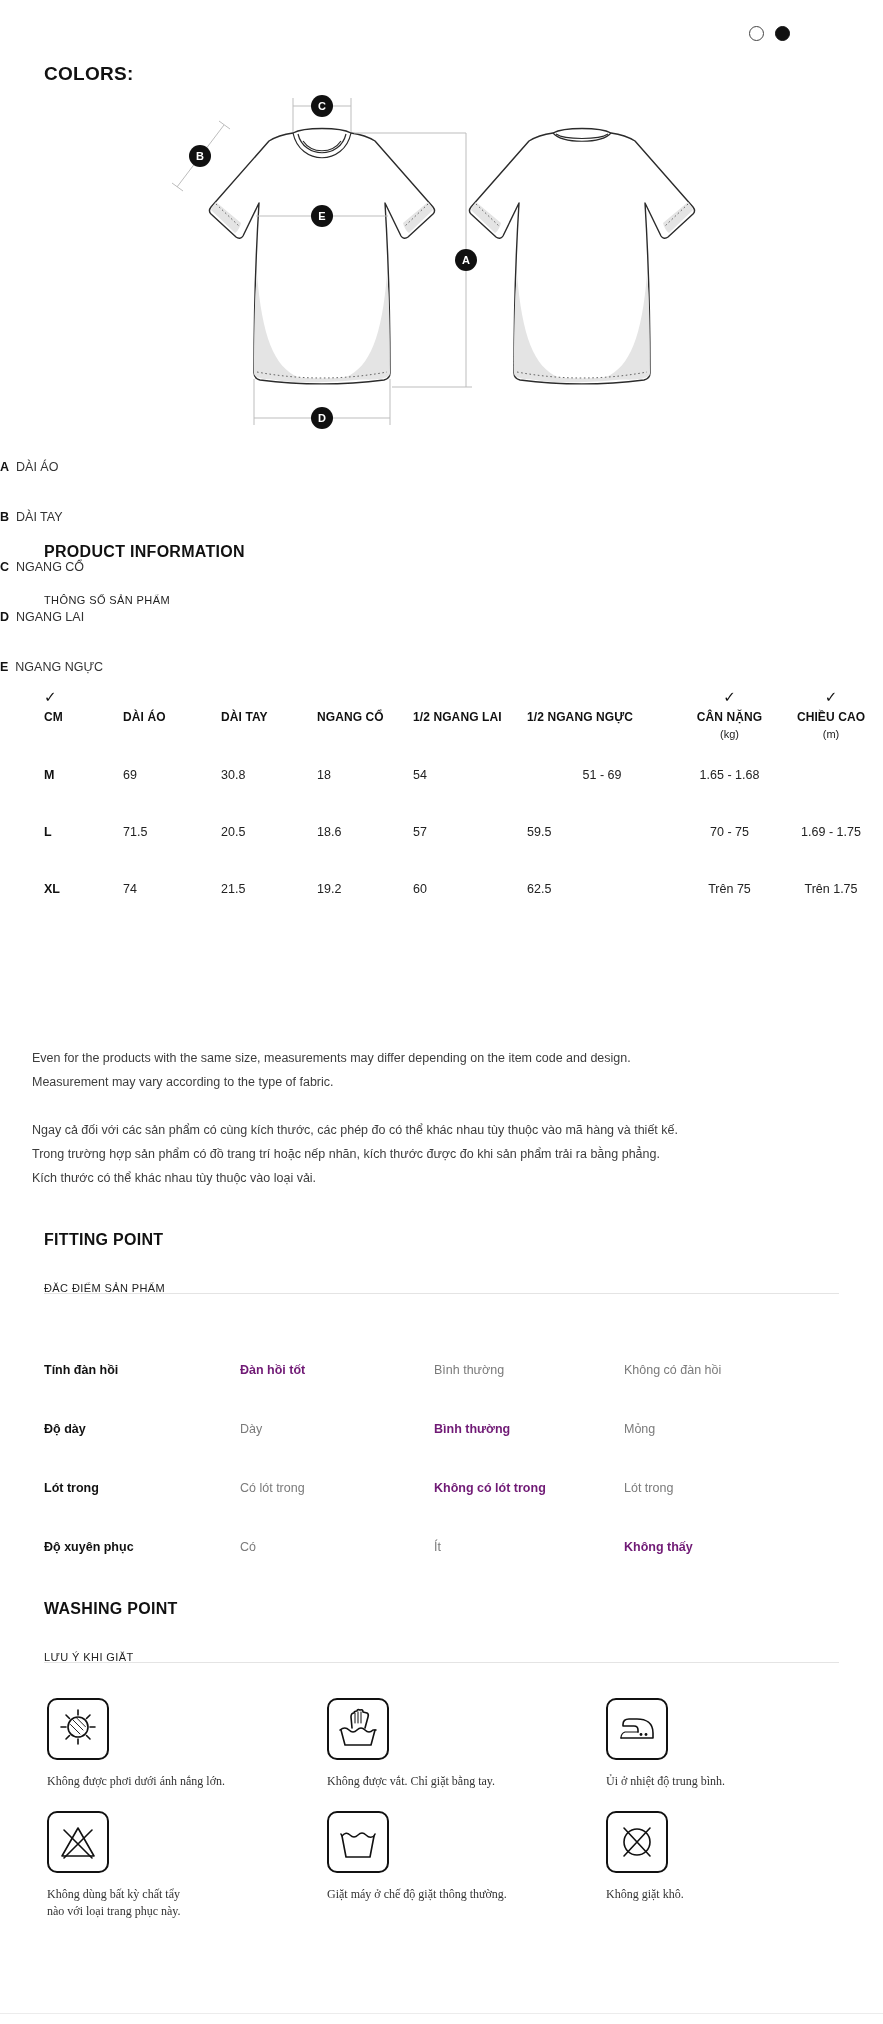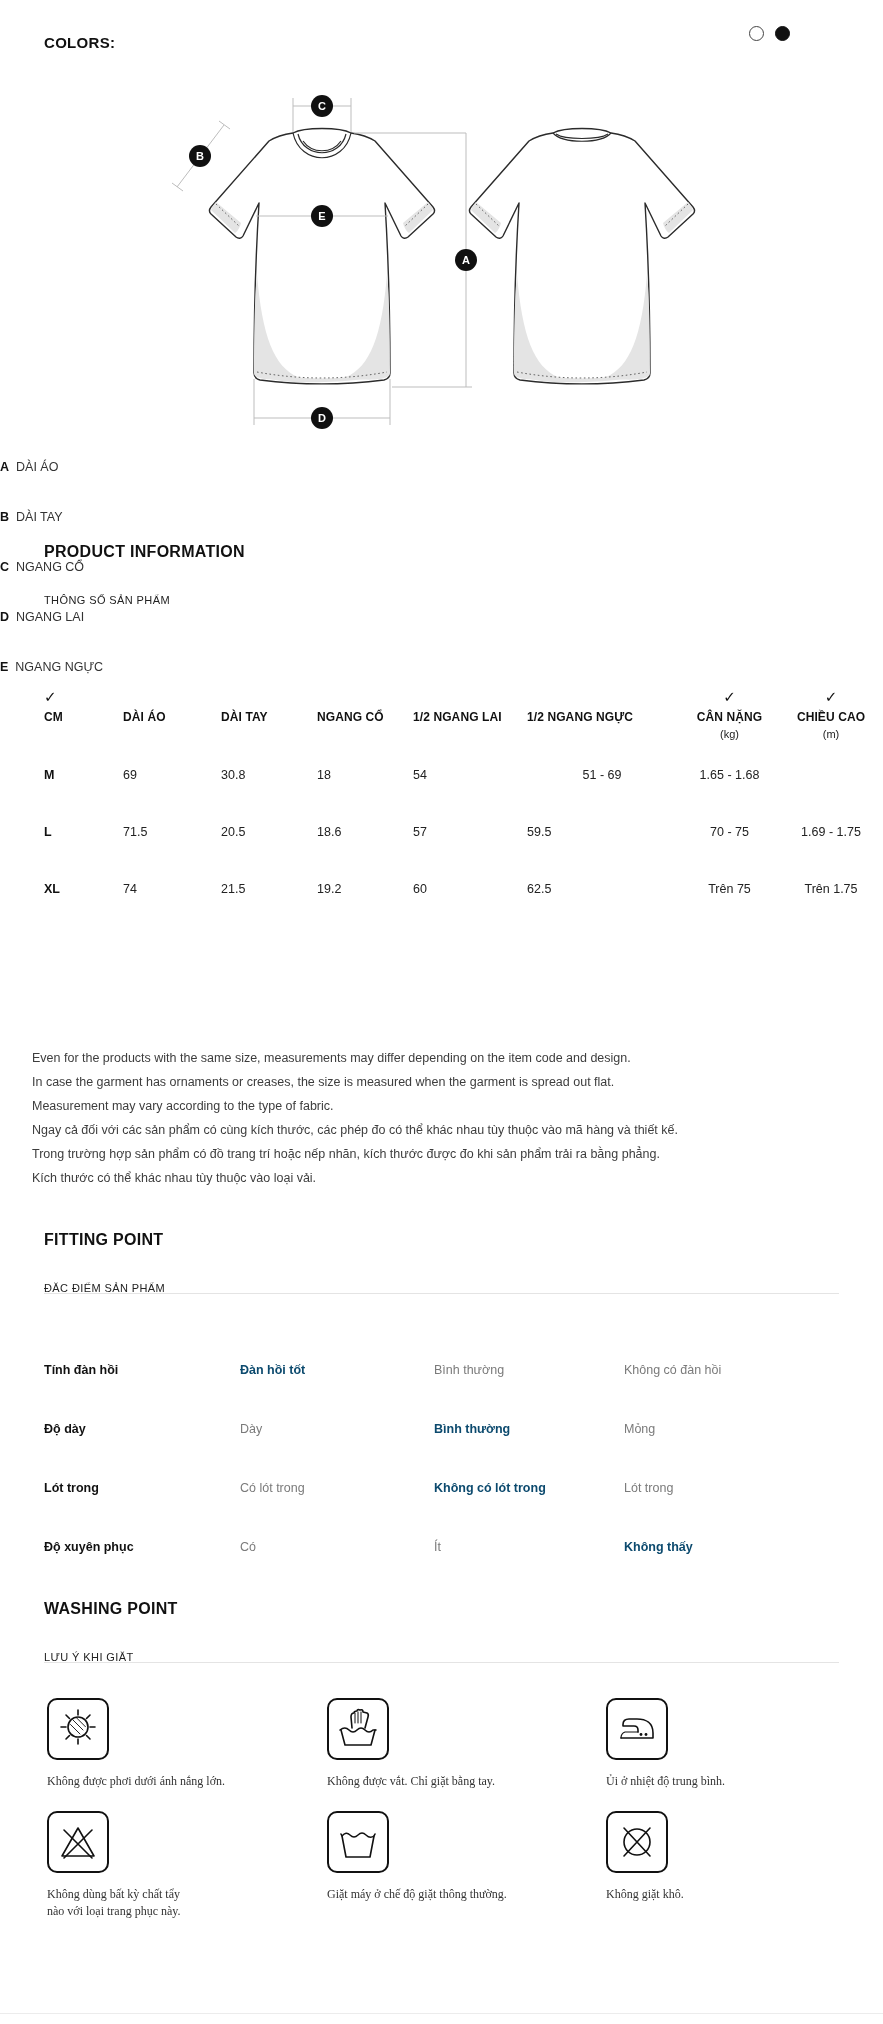--- a/index.html
+++ b/index.html
@@ -27,21 +27,21 @@
   .scell{height:57px;display:flex;align-items:center;font-size:12.5px;color:#222;}
   .scell.size{font-weight:bold;color:#111;}
   .scell.cen{justify-content:center;}
   .srow-wrap{display:grid;grid-template-columns:79px 98px 96px 96px 114px 150px 105px 98px;}
   
   .notes{left:32px;width:795px;font-size:12.5px;line-height:24px;color:#3d3d3d;}
   
   .ftable{top:1340px;left:44px;width:795px;display:grid;grid-template-columns:196px 194px 190px auto;grid-auto-rows:59px;align-items:center;font-size:12.5px;}
   .flabel{font-weight:bold;color:#111;}
   .opt{color:#7a7a7a;}
-  .opt.sel{color:#0c4a6e;font-weight:bold;}
+  .opt.sel{color:#701a75;font-weight:bold;}
   
   .wgrid{top:1698px;left:47px;width:800px;display:grid;grid-template-columns:280px 279px auto;grid-auto-rows:113px;}
   .witem{display:flex;flex-direction:column;align-items:flex-start;font-family:Liberation Serif, serif;}
   .wbox{width:62px;height:62px;border:2px solid #111;border-radius:10px;display:flex;align-items:center;justify-content:center;box-sizing:border-box;}
   .wcap{margin-top:13px;font-size:12px;color:#333;line-height:17px;white-space:pre-line;}
   .wbox svg{stroke:#111;fill:none;stroke-width:1.6;stroke-linecap:round;stroke-linejoin:round;}
   
   .diagram{top:86px;left:150px;}
   .shirt{fill:#fff;stroke:#2b2b2b;stroke-width:1.4;stroke-linejoin:round;}
   .seam{fill:none;stroke:#2b2b2b;stroke-width:1.2;}
@@ -53,21 +53,21 @@
   .botline{position:absolute;left:0;right:0;top:2013px;height:1px;background:#ececec;}
 </style>
 </head>
 <body>
 
 <div class="abs swatches">
   <span class="dot white"></span>
   <span class="dot black"></span>
 </div>
 
-<div class="abs h1" style="top:34px;left:44px;font-size:15px;">COLORS:</div>
+<div class="abs h1" style="top:63px;left:44px;font-size:19px;">COLORS:</div>
 
 <svg class="abs diagram" width="615" height="352" viewBox="0 0 615 352">
 
   <g>
     <path class="shirt" d="M143,47 C136,48 127,50 119,55 L61,121 C59,123.5 59,126 61,128 L86,151 C88.5,153 91.5,152.5 93,150 L109,117 C106,165 104,230 104,287 C104,291 106,293 110,294 C150,299 194,299 234,294 C238,293 240,291 240,287 C240,230 238,165 235,117 L251,150 C252.5,152.5 255.5,153 258,151 L283,128 C285,126 285,123.5 283,121 L225,55 C217,50 208,48 201,47 C190,41 154,41 143,47 Z"></path>
 
     <path class="shade" d="M61,124 L85,147 C88,145 90,141 91,137 L66,116 C64,118 62,121 61,124 Z"></path>
     <path class="shade" d="M283,124 L259,147 C256,145 254,141 253,137 L278,116 C280,118 282,121 283,124 Z"></path>
     <path class="shade" d="M104,287 C104,240 105,208 107,188 C112,250 124,281 148,291 C131,295 113,294 107,291 C105,290 104,289 104,287 Z"></path>
     <path class="shade" d="M240,287 C240,240 239,208 237,188 C232,250 220,281 196,291 C213,295 231,294 237,291 C239,290 240,289 240,287 Z"></path>
@@ -210,21 +210,20 @@
     <div class="scell">19.2</div>
     <div class="scell">60</div>
     <div class="scell">62.5</div>
     <div class="scell cen">Trên 75</div>
     <div class="scell cen">Trên 1.75</div>
   </div>
 </div>
 
 <div class="abs notes" style="top:1046px;">
   <div>Even for the products with the same size, measurements may differ depending on the item code and design.</div>
-  <div>In case the garment has ornaments or creases, the size is measured when the garment is spread out flat.</div>
   <div>Measurement may vary according to the type of fabric.</div>
 </div>
 <div class="abs notes" style="top:1118px;">
   <div>Ngay cả đối với các sản phẩm có cùng kích thước, các phép đo có thể khác nhau tùy thuộc vào mã hàng và thiết kế.</div>
   <div>Trong trường hợp sản phẩm có đồ trang trí hoặc nếp nhăn, kích thước được đo khi sản phẩm trải ra bằng phẳng.</div>
   <div>Kích thước có thể khác nhau tùy thuộc vào loại vải.</div>
 </div>
 
 <div class="abs h1" style="top:1231px;left:44px;">FITTING POINT</div>
 <div class="abs sub" style="top:1260px;left:44px;">ĐẶC ĐIỂM SẢN PHẨM</div>

